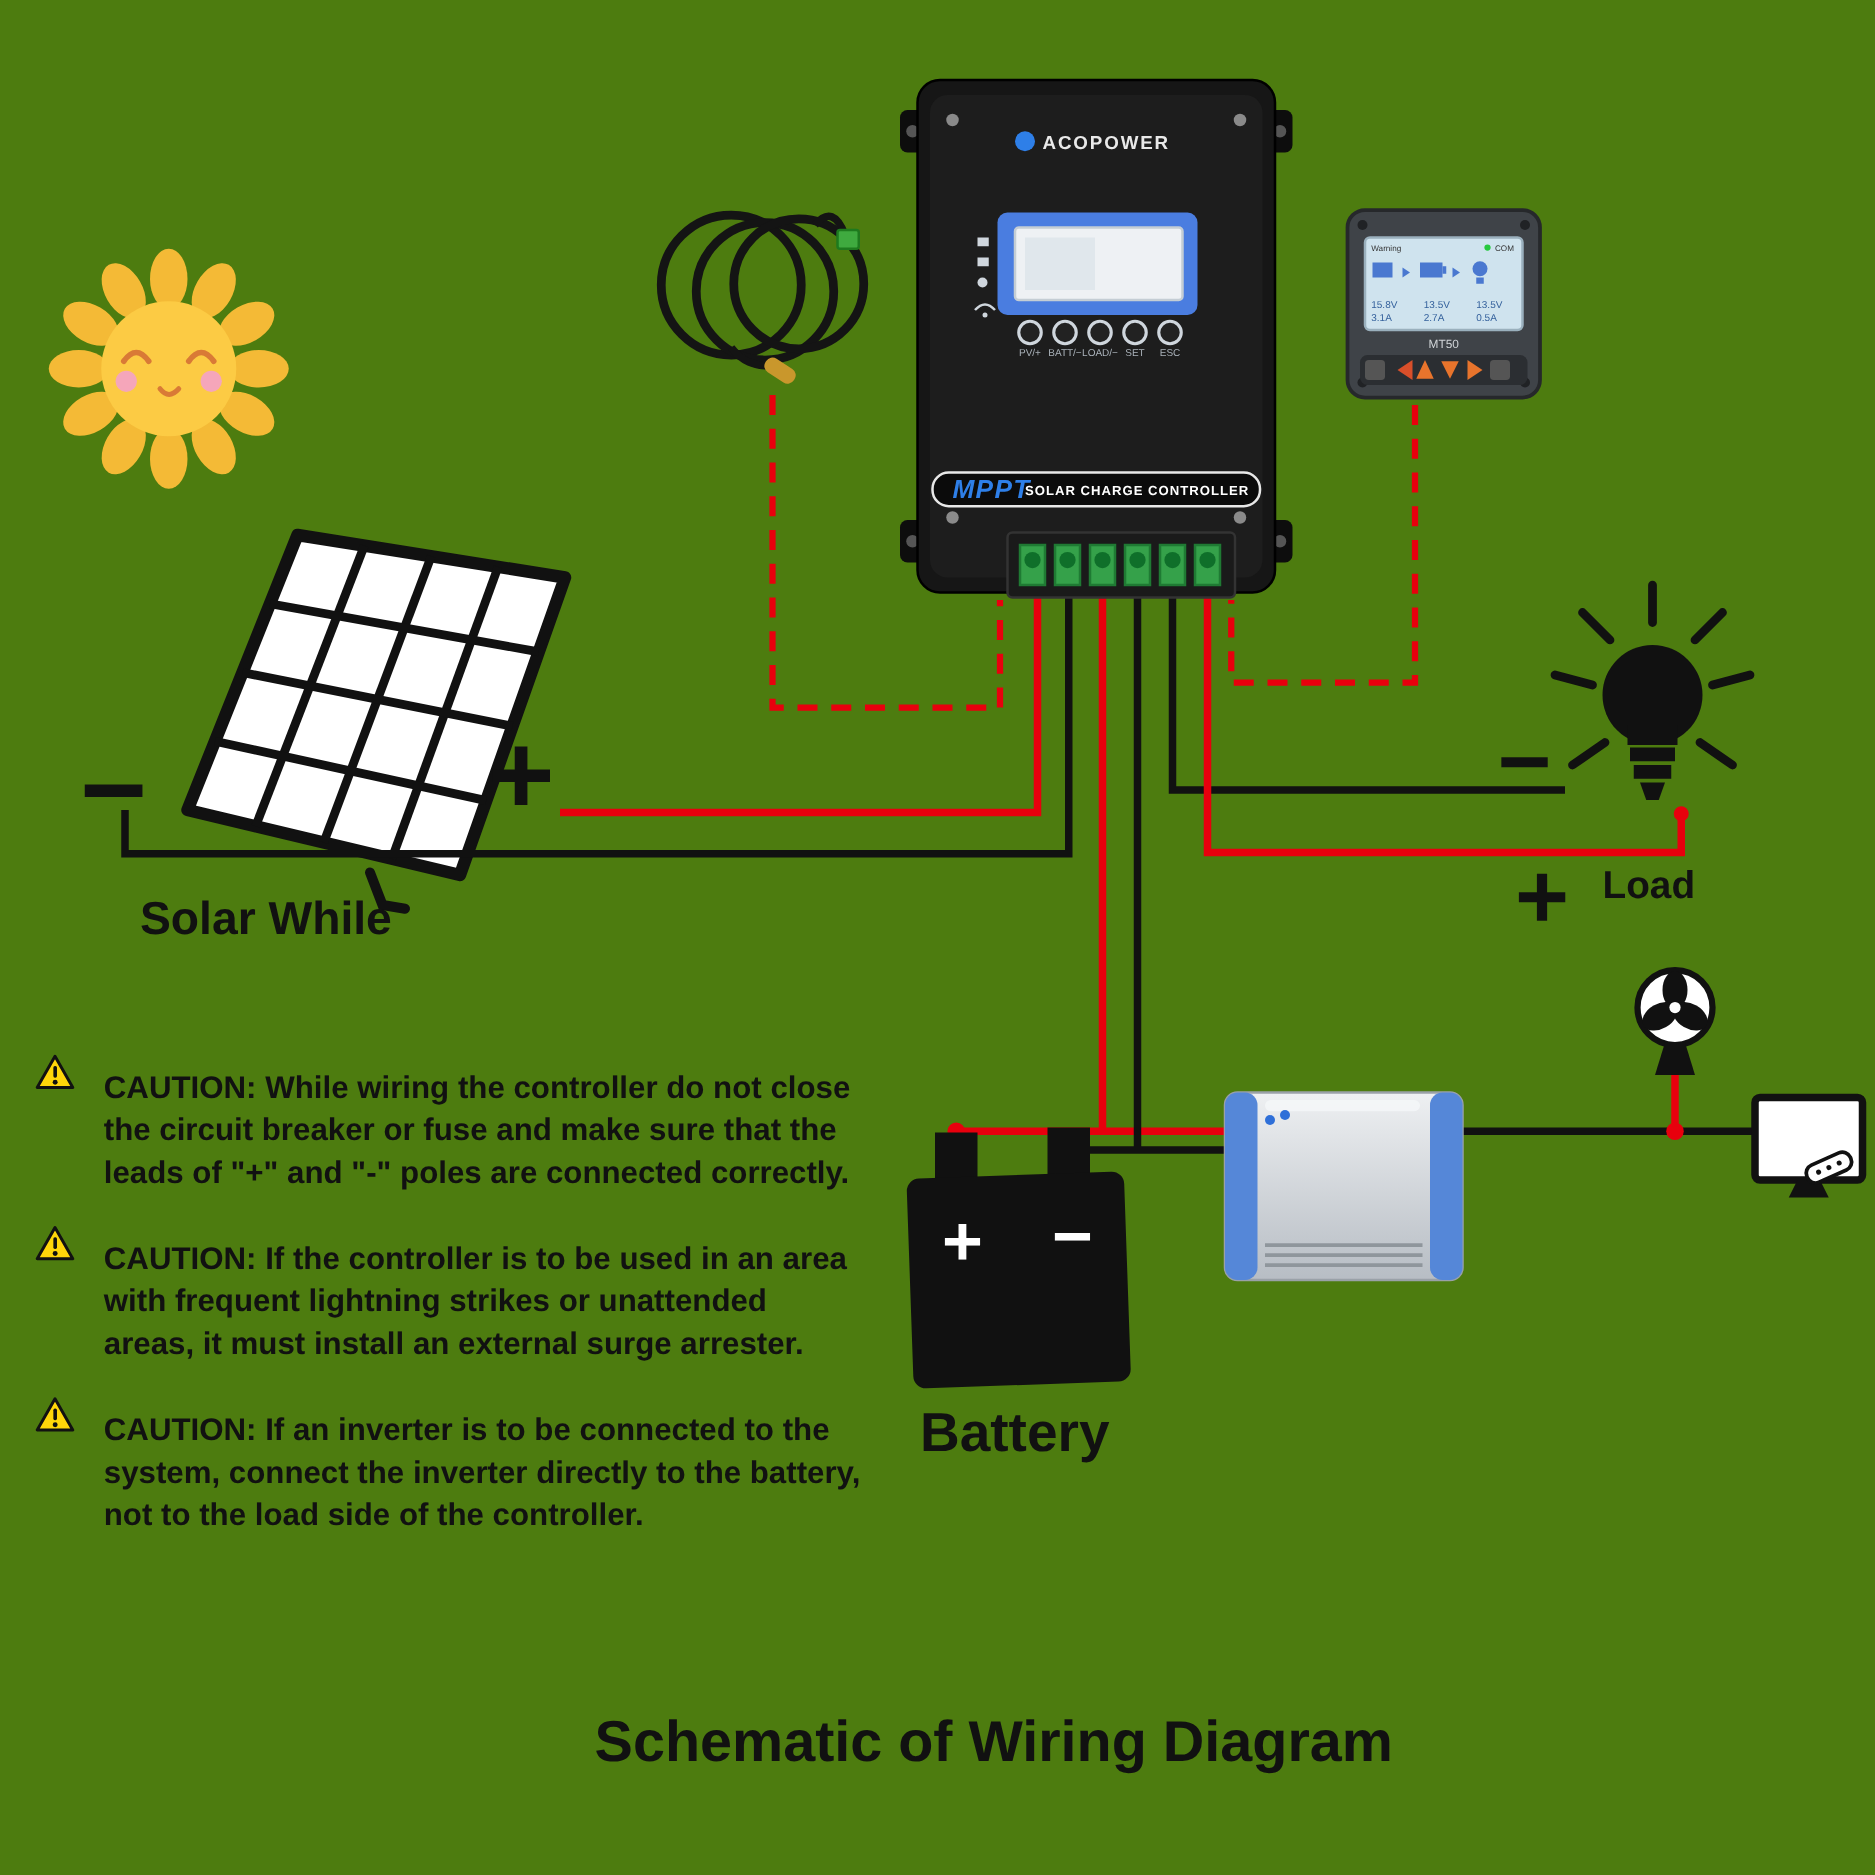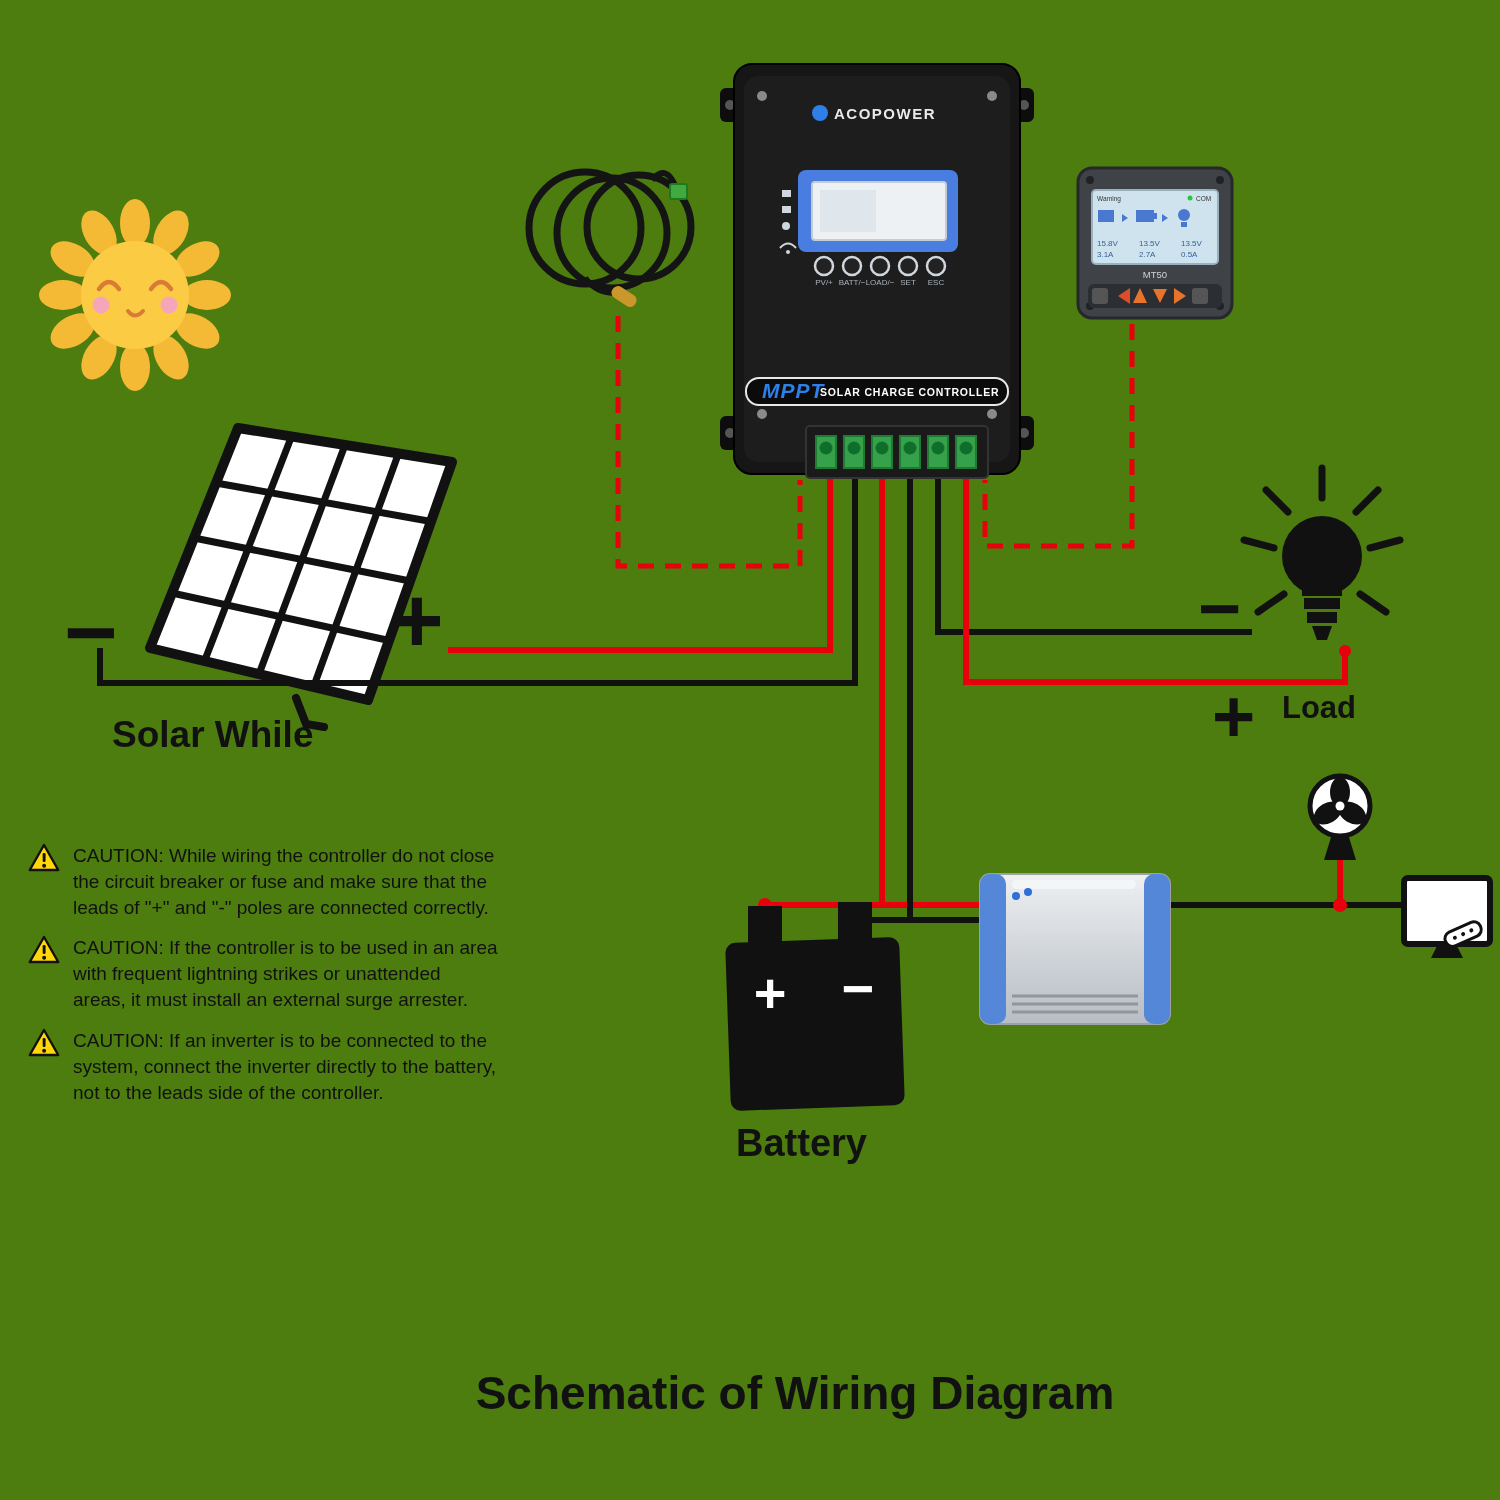--- a/index.html
+++ b/index.html
@@ -9,26 +9,26 @@
   }
   svg { font-family:"Liberation Sans", sans-serif; }
   .layer { position:absolute; left:0; top:0; }
   .abs { position:absolute; }
   .sign { font-weight:bold; color:#111; line-height:1; }
   .solar-minus { left:64px; top:586px; font-size:92px; }
   .solar-plus  { left:390px; top:574px; font-size:92px; }
   .load-minus  { left:1198px; top:572px; font-size:74px; }
   .load-plus   { left:1212px; top:680px; font-size:74px; }
   .solar-label { left:112px; top:714px; font-size:37px; font-weight:600; }
-  .battery-label { left:736px; top:1122px; font-size:38px; font-weight:600; }
+  .battery-label { left:736px; top:1122px; font-size:44px; font-weight:600; }
   .load-label  { left:1282px; top:690px; font-size:31px; font-weight:600; }
   .cautions { left:28px; top:840px; width:690px; display:flex; flex-direction:column; gap:9px; }
   .caution-item { display:flex; gap:10px; align-items:flex-start; }
   .caution-item .warn-icon { flex:0 0 auto; margin-top:3px; }
-  .caution-text { margin:3px; font-size:19px; line-height:1.36; font-weight:400; white-space:pre-line; }
+  .caution-text { margin:13px; font-size:25px; line-height:1.36; font-weight:700; white-space:pre-line; }
   .diagram-title { left:45px; top:1366px; width:1500px; text-align:center; font-size:46px; font-weight:600; }
 </style>
 </head>
 <body>
 
 <div class="canvas">
 
   <svg class="layer" width="1500" height="1500" viewBox="0 0 1500 1500">
 
     <defs>
@@ -321,19 +321,19 @@
 areas, it must install an external surge arrester.</p>
     </div>
     <div class="caution-item">
       <svg class="warn-icon" viewBox="0 0 24 22" width="32" height="29">
         <path d="M12 1.5 L22.8 20.5 H1.2 Z" fill="#ffd60a" stroke="#111" stroke-width="1.8" stroke-linejoin="round"></path>
         <rect x="11" y="7.5" width="2.2" height="7" rx="1" fill="#111"></rect>
           <circle cx="12.1" cy="17.3" r="1.5" fill="#111"></circle>
       </svg>
       <p class="caution-text">CAUTION: If an inverter is to be connected to the
 system, connect the inverter directly to the battery,
-not to the leads side of the controller.</p>
+not to the load side of the controller.</p>
     </div>
   </div>
 
   <div class="abs diagram-title">Schematic of Wiring Diagram</div>
 
 </div>
 
 </body></html>

